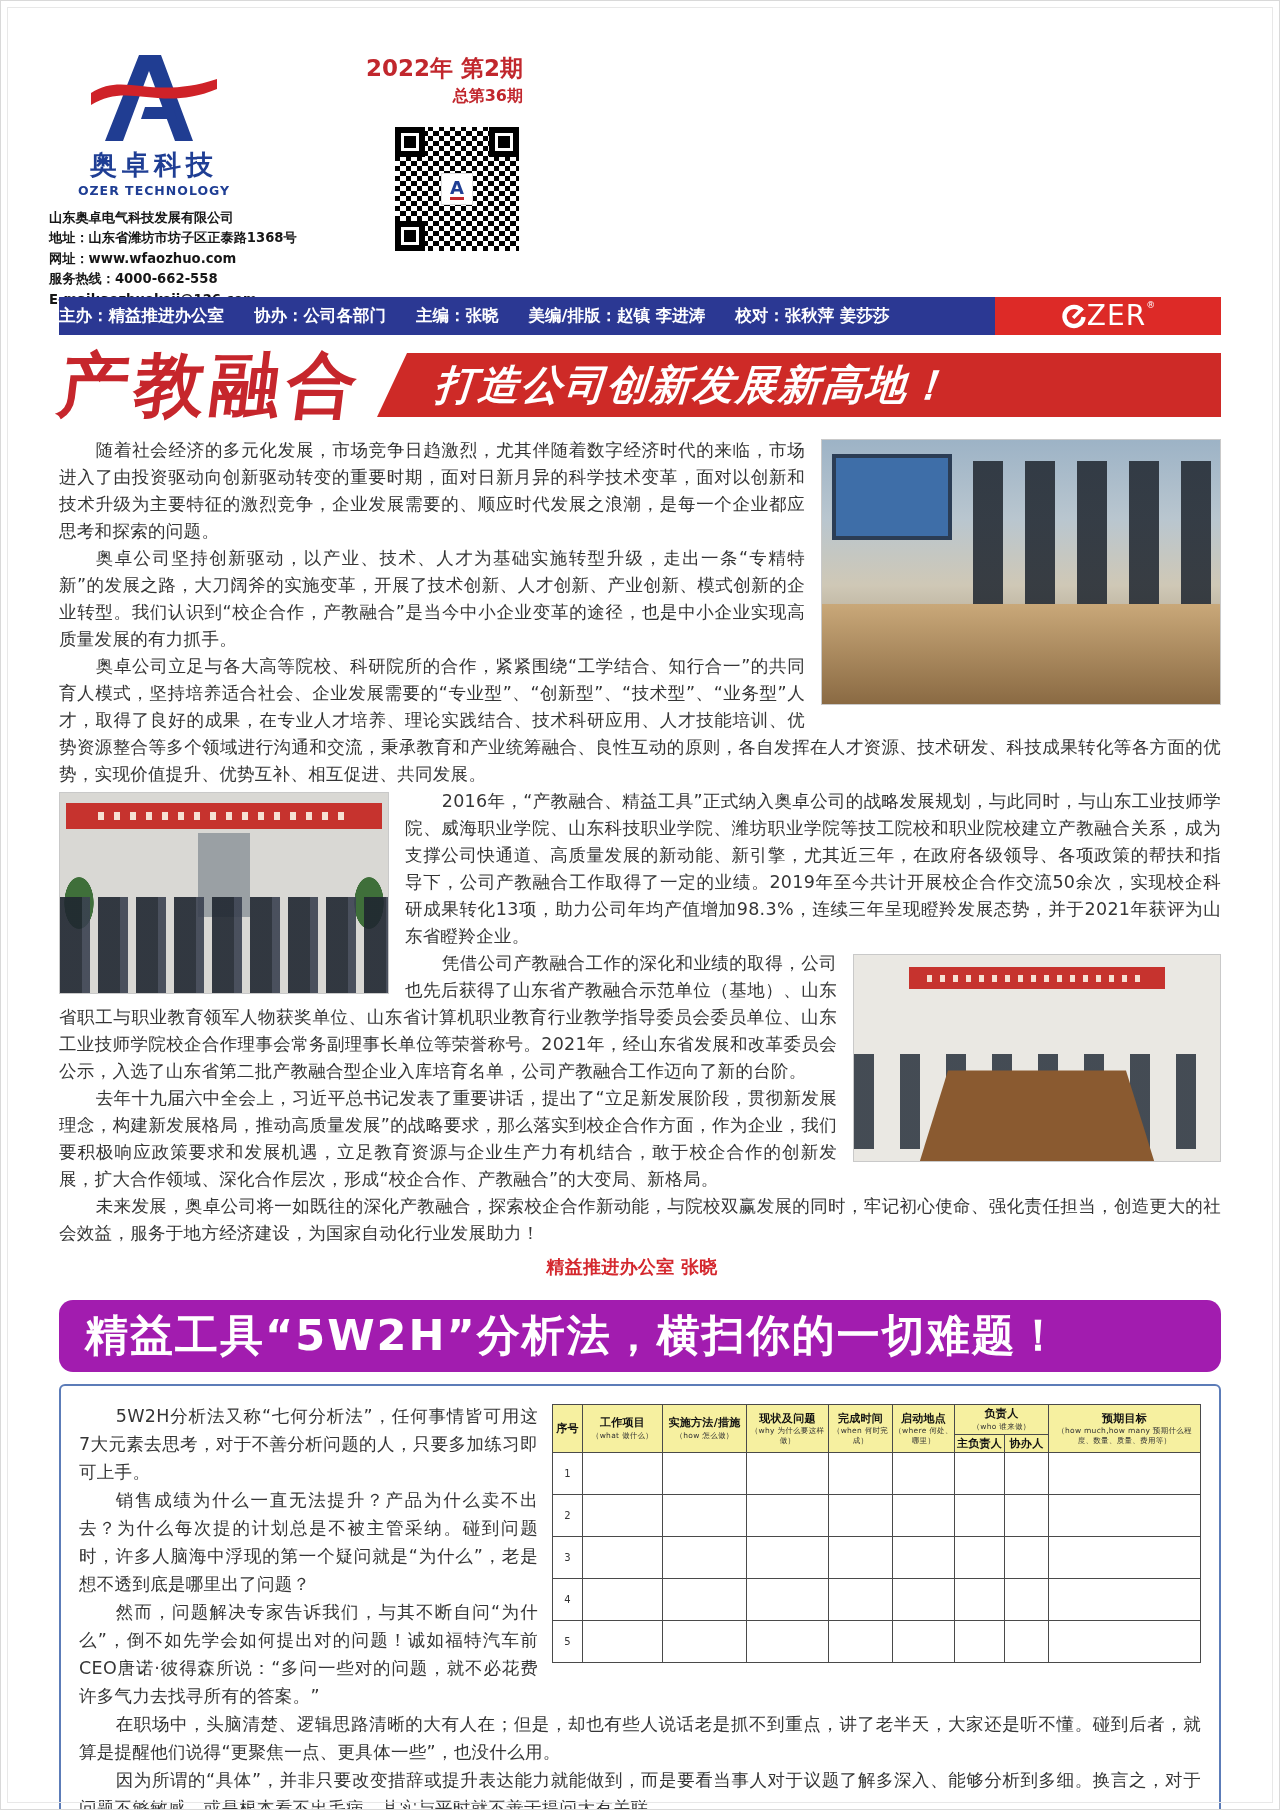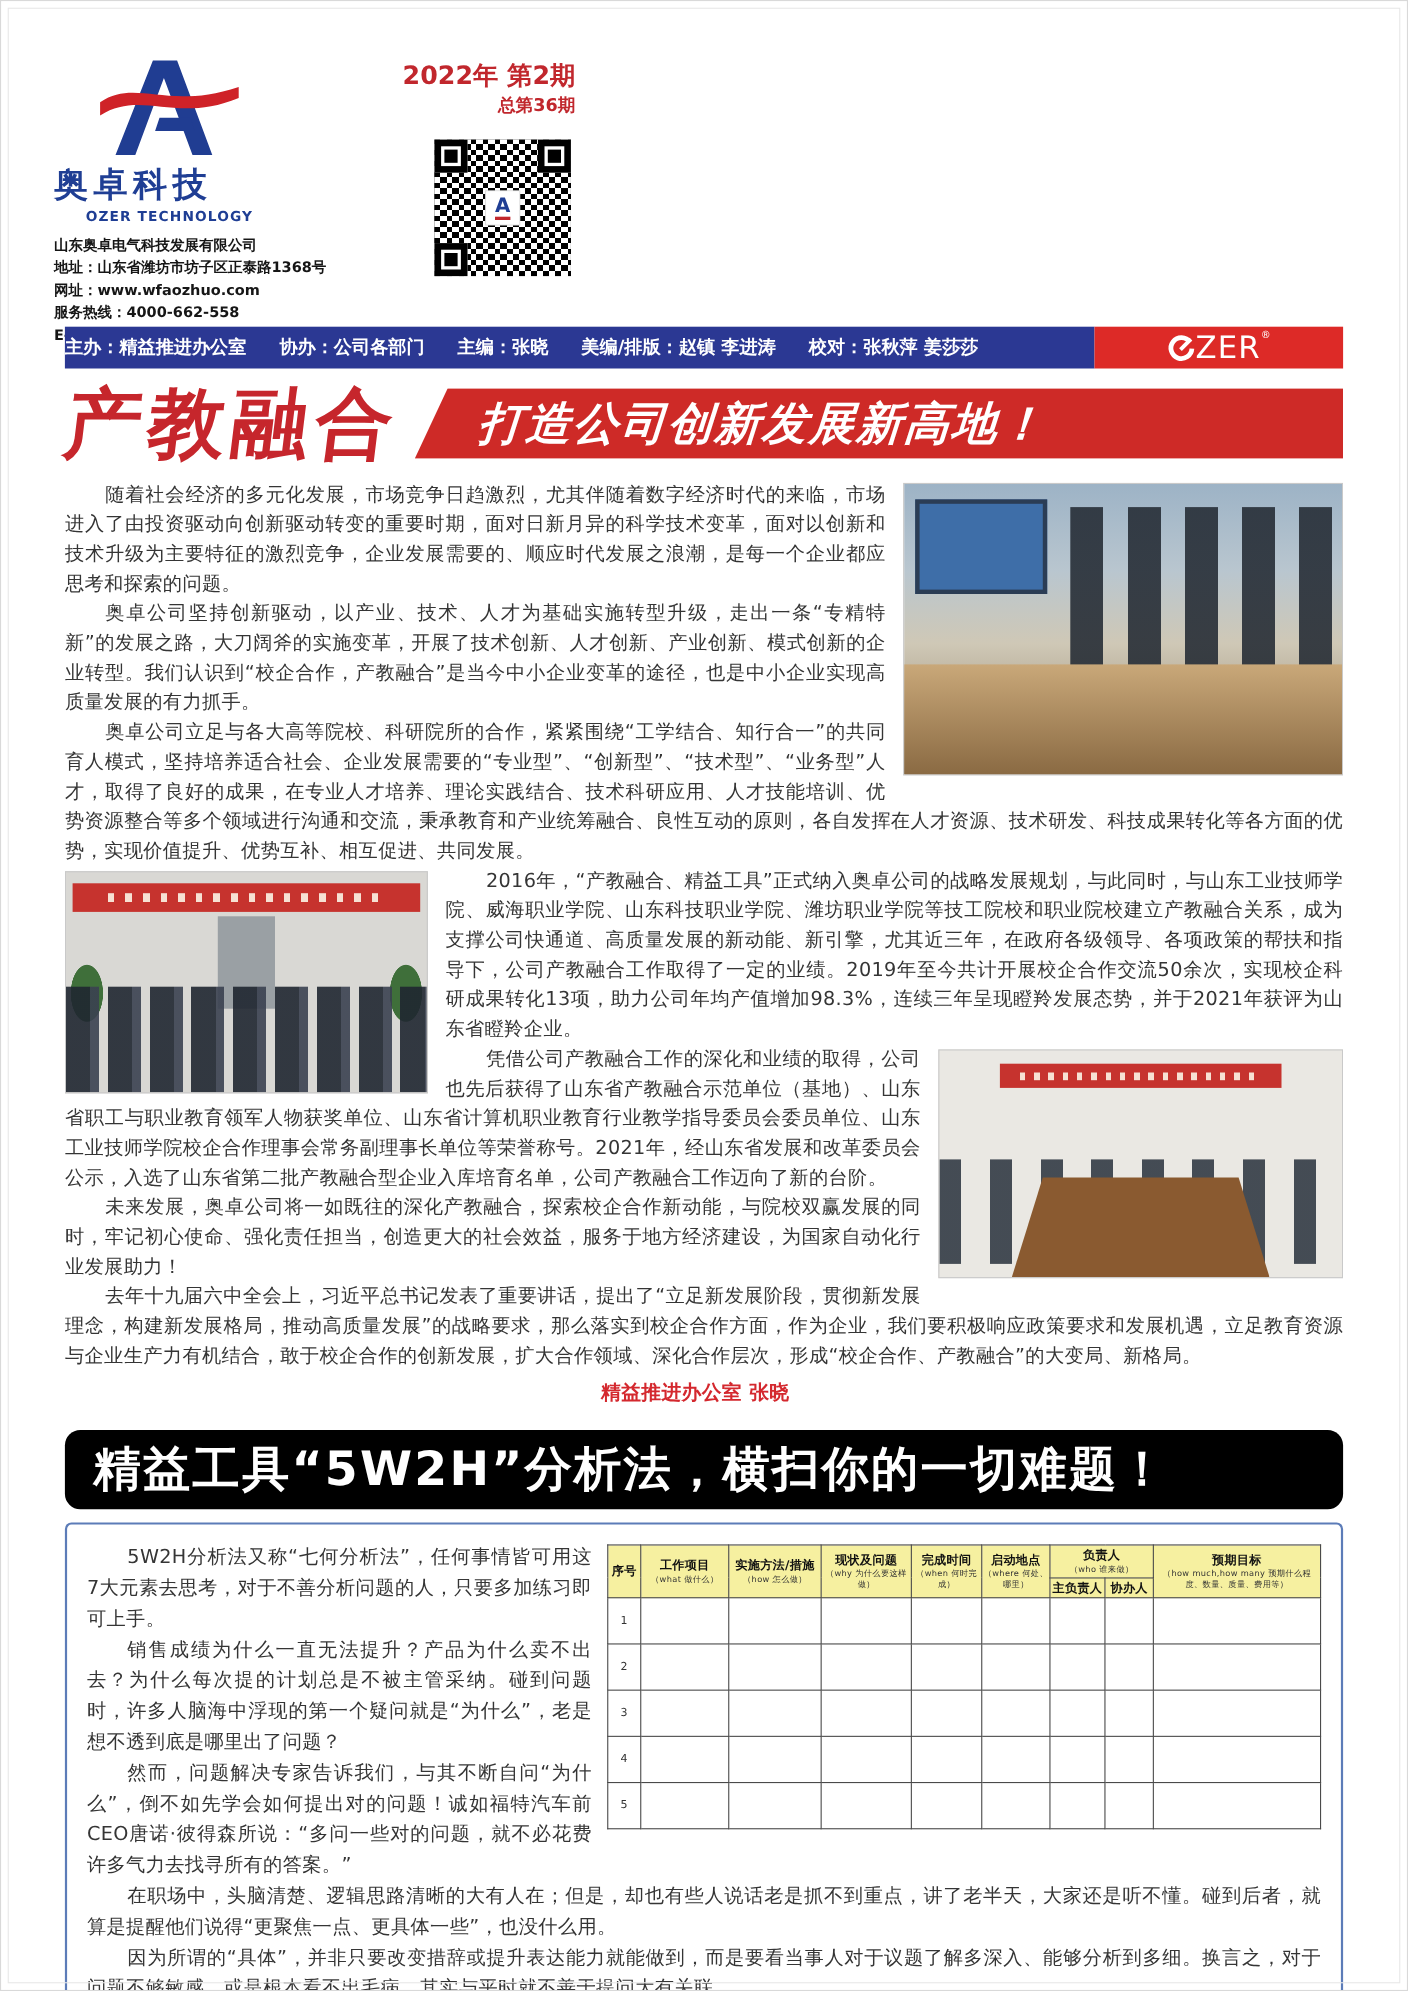--- a/index.html
+++ b/index.html
@@ -5,21 +5,21 @@
   * { margin:0; padding:0; box-sizing:border-box; }
   html,body { background:#ffffff; }
   body { font-family:"DejaVu Sans", sans-serif; }
   .page { position:relative; width:1280px; height:1810px; background:#fff; overflow:hidden; border:1px solid #d9d9d9; }
   .inner-frame { position:absolute; inset:6px; border:1px solid #e8e8e8; pointer-events:none; }
 
   
   .header { display:flex; padding:52px 0 8px 0; height:296px; }
   .logo-block { width:310px; padding-left:48px; flex:none; }
   .logo-mark { display:block; margin:0 auto 2px 40px; }
-  .logo-cn { color:#1f3e94; font-weight:bold; font-size:31px; letter-spacing:5px; width:210px; }
+  .logo-cn { color:#1f3e94; font-weight:bold; font-size:27px; letter-spacing:5px; text-align:center; width:210px; }
   .logo-en { color:#1f3e94; font-weight:bold; font-size:12.5px; letter-spacing:1px; text-align:center; width:210px; margin-bottom:10px; }
   .company-info { font-size:13.2px; font-weight:bold; color:#161616; line-height:1.55; }
   .masthead { flex:1; text-align:center; }
   .masthead-title { font-size:122px; font-weight:900; color:#c1272d; letter-spacing:24px; line-height:1.1; margin-top:12px; white-space:nowrap; }
   .issue-block { width:300px; flex:none; display:flex; flex-direction:column; align-items:flex-end; padding-right:88px; }
   .issue-number { color:#c1272d; font-weight:900; font-size:23px; white-space:nowrap; }
   .issue-total { color:#c1272d; font-weight:bold; font-size:16px; margin-top:2px; }
   .qr { position:relative; width:132px; height:132px; margin-top:16px; background:#fff; border:4px solid #fff; }
   .qr-noise { position:absolute; inset:0;
     background: repeating-linear-gradient(0deg,#000 0 5px,#fff 5px 10px),
@@ -70,21 +70,21 @@
   .photo-conf { float:right; width:368px; height:208px; margin:4px 0 8px 16px; background:#eae8e3; }
   .photo-conf .banner-strip { position:absolute; top:12px; left:15%; width:70%; height:22px; background:#c6332e;
     background-image:repeating-linear-gradient(90deg,rgba(255,255,240,.85) 0 5px,transparent 5px 13px);
     background-size:86% 7px; background-position:center; background-repeat:no-repeat; }
   .photo-conf .table { position:absolute; left:18%; bottom:0; width:64%; height:44%; background:#8a5a30; clip-path:polygon(12% 0,88% 0,100% 100%,0 100%); }
   .photo-conf .people { position:absolute; left:0; bottom:6%; width:100%; height:46%; opacity:.85;
     background:repeating-linear-gradient(90deg,#27303b 0 20px,transparent 20px 46px); }
   .article-signature { text-align:center; color:#d4282e; font-weight:bold; font-size:18px; margin:6px 16px 2px 0; }
 
   
-  .section2-banner { margin:18px 58px 0 58px; background:#000000; border-radius:14px; height:72px; display:flex; align-items:center; padding-left:26px; }
+  .section2-banner { margin:18px 58px 0 58px; background:#a21caf; border-radius:14px; height:72px; display:flex; align-items:center; padding-left:26px; }
   .section2-banner-text { color:#fff; font-size:43px; font-weight:900; letter-spacing:2px; white-space:nowrap; }
   .section2-box { margin:12px 58px 0 58px; border:2px solid #5c7cb8; border-radius:6px 6px 12px 12px; padding:16px 18px 10px 18px; overflow:hidden; color:#353535; font-size:17.5px; line-height:28px; text-align:justify; letter-spacing:.3px; }
   .section2-box p { text-indent:2.1em; }
   .w-table { float:right; width:648px; margin:2px 0 10px 14px; border-collapse:collapse; table-layout:fixed; }
   .w-table th, .w-table td { border:1px solid #4a4a4a; }
   .w-table thead th { background:#f6f0a0; text-align:center; vertical-align:middle; padding:2px 1px; }
   .th-label { display:block; font-size:11px; font-weight:bold; color:#111; line-height:1.25; }
   .th-sub { display:block; font-size:7.5px; font-weight:normal; color:#333; line-height:1.3; margin-top:1px; }
   .w-table tbody td { height:42px; background:#fff; }
   .row-num { text-align:center; font-size:10px; color:#333; }
@@ -176,22 +176,22 @@
       <div class="plant-r"></div>
       <div class="people"></div>
     </div>
     <p>2016年，“产教融合、精益工具”正式纳入奥卓公司的战略发展规划，与此同时，与山东工业技师学院、威海职业学院、山东科技职业学院、潍坊职业学院等技工院校和职业院校建立产教融合关系，成为支撑公司快通道、高质量发展的新动能、新引擎，尤其近三年，在政府各级领导、各项政策的帮扶和指导下，公司产教融合工作取得了一定的业绩。2019年至今共计开展校企合作交流50余次，实现校企科研成果转化13项，助力公司年均产值增加98.3%，连续三年呈现瞪羚发展态势，并于2021年获评为山东省瞪羚企业。</p>
     <div class="photo photo-conf">
       <div class="banner-strip"></div>
       <div class="people"></div>
       <div class="table"></div>
     </div>
     <p>凭借公司产教融合工作的深化和业绩的取得，公司也先后获得了山东省产教融合示范单位（基地）、山东省职工与职业教育领军人物获奖单位、山东省计算机职业教育行业教学指导委员会委员单位、山东工业技师学院校企合作理事会常务副理事长单位等荣誉称号。2021年，经山东省发展和改革委员会公示，入选了山东省第二批产教融合型企业入库培育名单，公司产教融合工作迈向了新的台阶。</p>
+    <p>去年十九届六中全会上，习近平总书记发表了重要讲话，提出了“立足新发展阶段，贯彻新发展理念，构建新发展格局，推动高质量发展”的战略要求，那么落实到校企合作方面，作为企业，我们要积极响应政策要求和发展机遇，立足教育资源与企业生产力有机结合，敢于校企合作的创新发展，扩大合作领域、深化合作层次，形成“校企合作、产教融合”的大变局、新格局。</p>
     <p>未来发展，奥卓公司将一如既往的深化产教融合，探索校企合作新动能，与院校双赢发展的同时，牢记初心使命、强化责任担当，创造更大的社会效益，服务于地方经济建设，为国家自动化行业发展助力！</p>
-    <p>去年十九届六中全会上，习近平总书记发表了重要讲话，提出了“立足新发展阶段，贯彻新发展理念，构建新发展格局，推动高质量发展”的战略要求，那么落实到校企合作方面，作为企业，我们要积极响应政策要求和发展机遇，立足教育资源与企业生产力有机结合，敢于校企合作的创新发展，扩大合作领域、深化合作层次，形成“校企合作、产教融合”的大变局、新格局。</p>
     <div class="article-signature">精益推进办公室  张晓</div>
   </div>
 
   <div class="section2-banner">
     <span class="section2-banner-text">精益工具“5W2H”分析法，横扫你的一切难题！</span>
   </div>
 
   <div class="section2-box">
     <table class="w-table">
       <colgroup>

